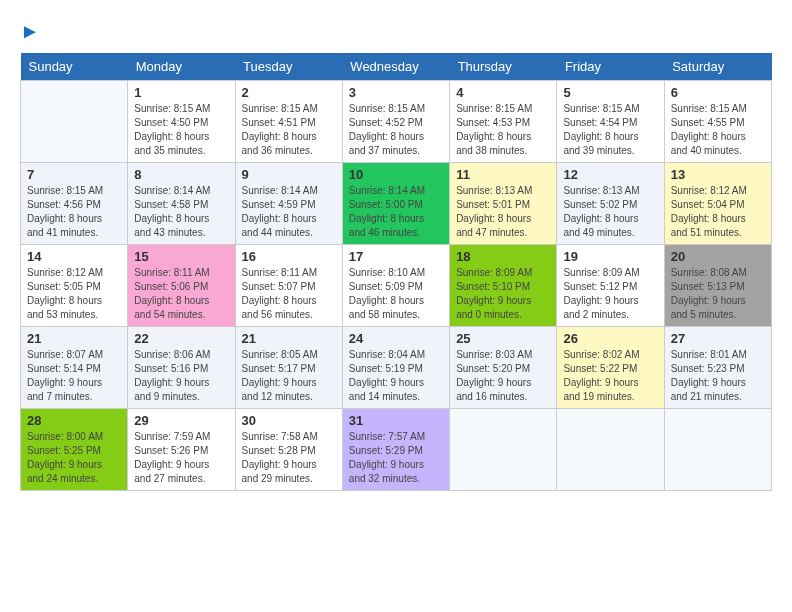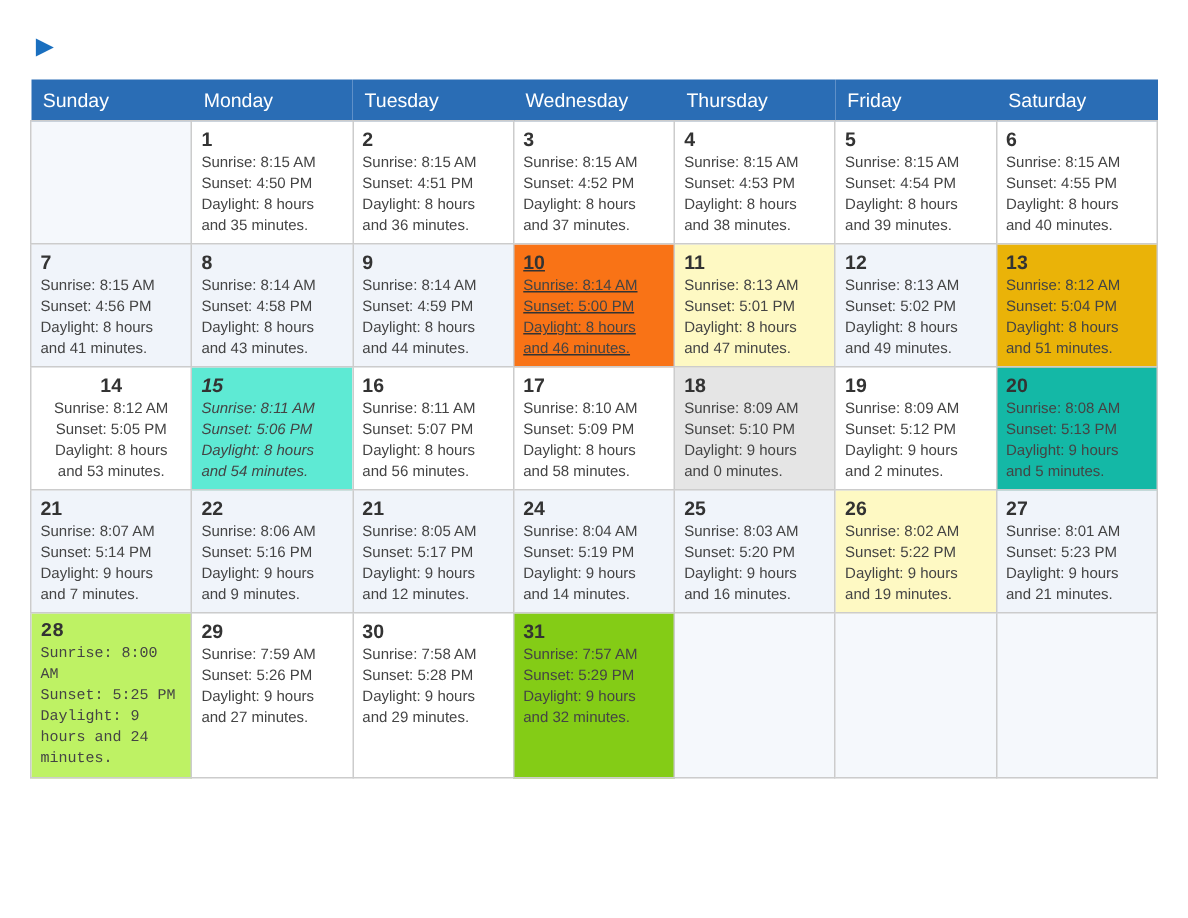--- a/index.html
+++ b/index.html
@@ -153,63 +153,63 @@
           <div class="cell-info">Sunrise: 8:15 AM<br>Sunset: 4:56 PM<br>Daylight: 8 hours and 41 minutes.</div>
         </td>
         <td style="background-color: rgb(240, 244, 250);">
           <span class="day-num">8</span>
           <div class="cell-info">Sunrise: 8:14 AM<br>Sunset: 4:58 PM<br>Daylight: 8 hours and 43 minutes.</div>
         </td>
         <td style="background-color: rgb(240, 244, 250);">
           <span class="day-num">9</span>
           <div class="cell-info">Sunrise: 8:14 AM<br>Sunset: 4:59 PM<br>Daylight: 8 hours and 44 minutes.</div>
         </td>
-        <td style="background-color: #f97316; text-decoration: underline;">
+        <td style="background-color: #22c55e;">
           <span class="day-num">10</span>
           <div class="cell-info">Sunrise: 8:14 AM<br>Sunset: 5:00 PM<br>Daylight: 8 hours and 46 minutes.</div>
         </td>
         <td style="background-color: #fef9c3;">
           <span class="day-num">11</span>
           <div class="cell-info">Sunrise: 8:13 AM<br>Sunset: 5:01 PM<br>Daylight: 8 hours and 47 minutes.</div>
         </td>
         <td style="background-color: rgb(240, 244, 250);">
           <span class="day-num">12</span>
           <div class="cell-info">Sunrise: 8:13 AM<br>Sunset: 5:02 PM<br>Daylight: 8 hours and 49 minutes.</div>
         </td>
-        <td style="background-color: #eab308;">
+        <td style="background-color: #fef9c3;">
           <span class="day-num">13</span>
           <div class="cell-info">Sunrise: 8:12 AM<br>Sunset: 5:04 PM<br>Daylight: 8 hours and 51 minutes.</div>
         </td>
       </tr>
       <tr>
-        <td style="background-color: rgb(255, 255, 255); text-align: center;">
+        <td style="background-color: rgb(255, 255, 255);">
           <span class="day-num">14</span>
           <div class="cell-info">Sunrise: 8:12 AM<br>Sunset: 5:05 PM<br>Daylight: 8 hours and 53 minutes.</div>
         </td>
-        <td style="background-color: #5eead4; font-style: italic;">
+        <td style="background-color: #f9a8d4;">
           <span class="day-num">15</span>
           <div class="cell-info">Sunrise: 8:11 AM<br>Sunset: 5:06 PM<br>Daylight: 8 hours and 54 minutes.</div>
         </td>
         <td style="background-color: rgb(255, 255, 255);">
           <span class="day-num">16</span>
           <div class="cell-info">Sunrise: 8:11 AM<br>Sunset: 5:07 PM<br>Daylight: 8 hours and 56 minutes.</div>
         </td>
         <td style="background-color: rgb(255, 255, 255);">
           <span class="day-num">17</span>
           <div class="cell-info">Sunrise: 8:10 AM<br>Sunset: 5:09 PM<br>Daylight: 8 hours and 58 minutes.</div>
         </td>
-        <td style="background-color: #e5e5e5;">
+        <td style="background-color: #84cc16;">
           <span class="day-num">18</span>
           <div class="cell-info">Sunrise: 8:09 AM<br>Sunset: 5:10 PM<br>Daylight: 9 hours and 0 minutes.</div>
         </td>
         <td style="background-color: rgb(255, 255, 255);">
           <span class="day-num">19</span>
           <div class="cell-info">Sunrise: 8:09 AM<br>Sunset: 5:12 PM<br>Daylight: 9 hours and 2 minutes.</div>
         </td>
-        <td style="background-color: #14b8a6;">
+        <td style="background-color: #a3a3a3;">
           <span class="day-num">20</span>
           <div class="cell-info">Sunrise: 8:08 AM<br>Sunset: 5:13 PM<br>Daylight: 9 hours and 5 minutes.</div>
         </td>
       </tr>
       <tr>
         <td style="background-color: rgb(240, 244, 250);">
           <span class="day-num">21</span>
           <div class="cell-info">Sunrise: 8:07 AM<br>Sunset: 5:14 PM<br>Daylight: 9 hours and 7 minutes.</div>
         </td>
         <td style="background-color: rgb(240, 244, 250);">
@@ -231,33 +231,33 @@
         <td style="background-color: #fef9c3;">
           <span class="day-num">26</span>
           <div class="cell-info">Sunrise: 8:02 AM<br>Sunset: 5:22 PM<br>Daylight: 9 hours and 19 minutes.</div>
         </td>
         <td style="background-color: rgb(240, 244, 250);">
           <span class="day-num">27</span>
           <div class="cell-info">Sunrise: 8:01 AM<br>Sunset: 5:23 PM<br>Daylight: 9 hours and 21 minutes.</div>
         </td>
       </tr>
       <tr>
-        <td style="background-color: #bef264; font-family: Liberation Mono, monospace;">
+        <td style="background-color: #84cc16;">
           <span class="day-num">28</span>
           <div class="cell-info">Sunrise: 8:00 AM<br>Sunset: 5:25 PM<br>Daylight: 9 hours and 24 minutes.</div>
         </td>
         <td style="background-color: rgb(255, 255, 255); margin-left: 41px;">
           <span class="day-num">29</span>
           <div class="cell-info">Sunrise: 7:59 AM<br>Sunset: 5:26 PM<br>Daylight: 9 hours and 27 minutes.</div>
         </td>
         <td style="background-color: rgb(255, 255, 255);">
           <span class="day-num">30</span>
           <div class="cell-info">Sunrise: 7:58 AM<br>Sunset: 5:28 PM<br>Daylight: 9 hours and 29 minutes.</div>
         </td>
-        <td style="background-color: #84cc16; margin-top: 10px;">
+        <td style="background-color: #c4b5fd; margin-top: 10px;">
           <span class="day-num">31</span>
           <div class="cell-info">Sunrise: 7:57 AM<br>Sunset: 5:29 PM<br>Daylight: 9 hours and 32 minutes.</div>
         </td>
         <td class="empty-cell" style="background-color: rgb(245, 248, 252);"></td>
         <td class="empty-cell" style="background-color: rgb(245, 248, 252);"></td>
         <td class="empty-cell" style="background-color: rgb(245, 248, 252);"></td>
       </tr>
     </tbody>
 </table>
 

